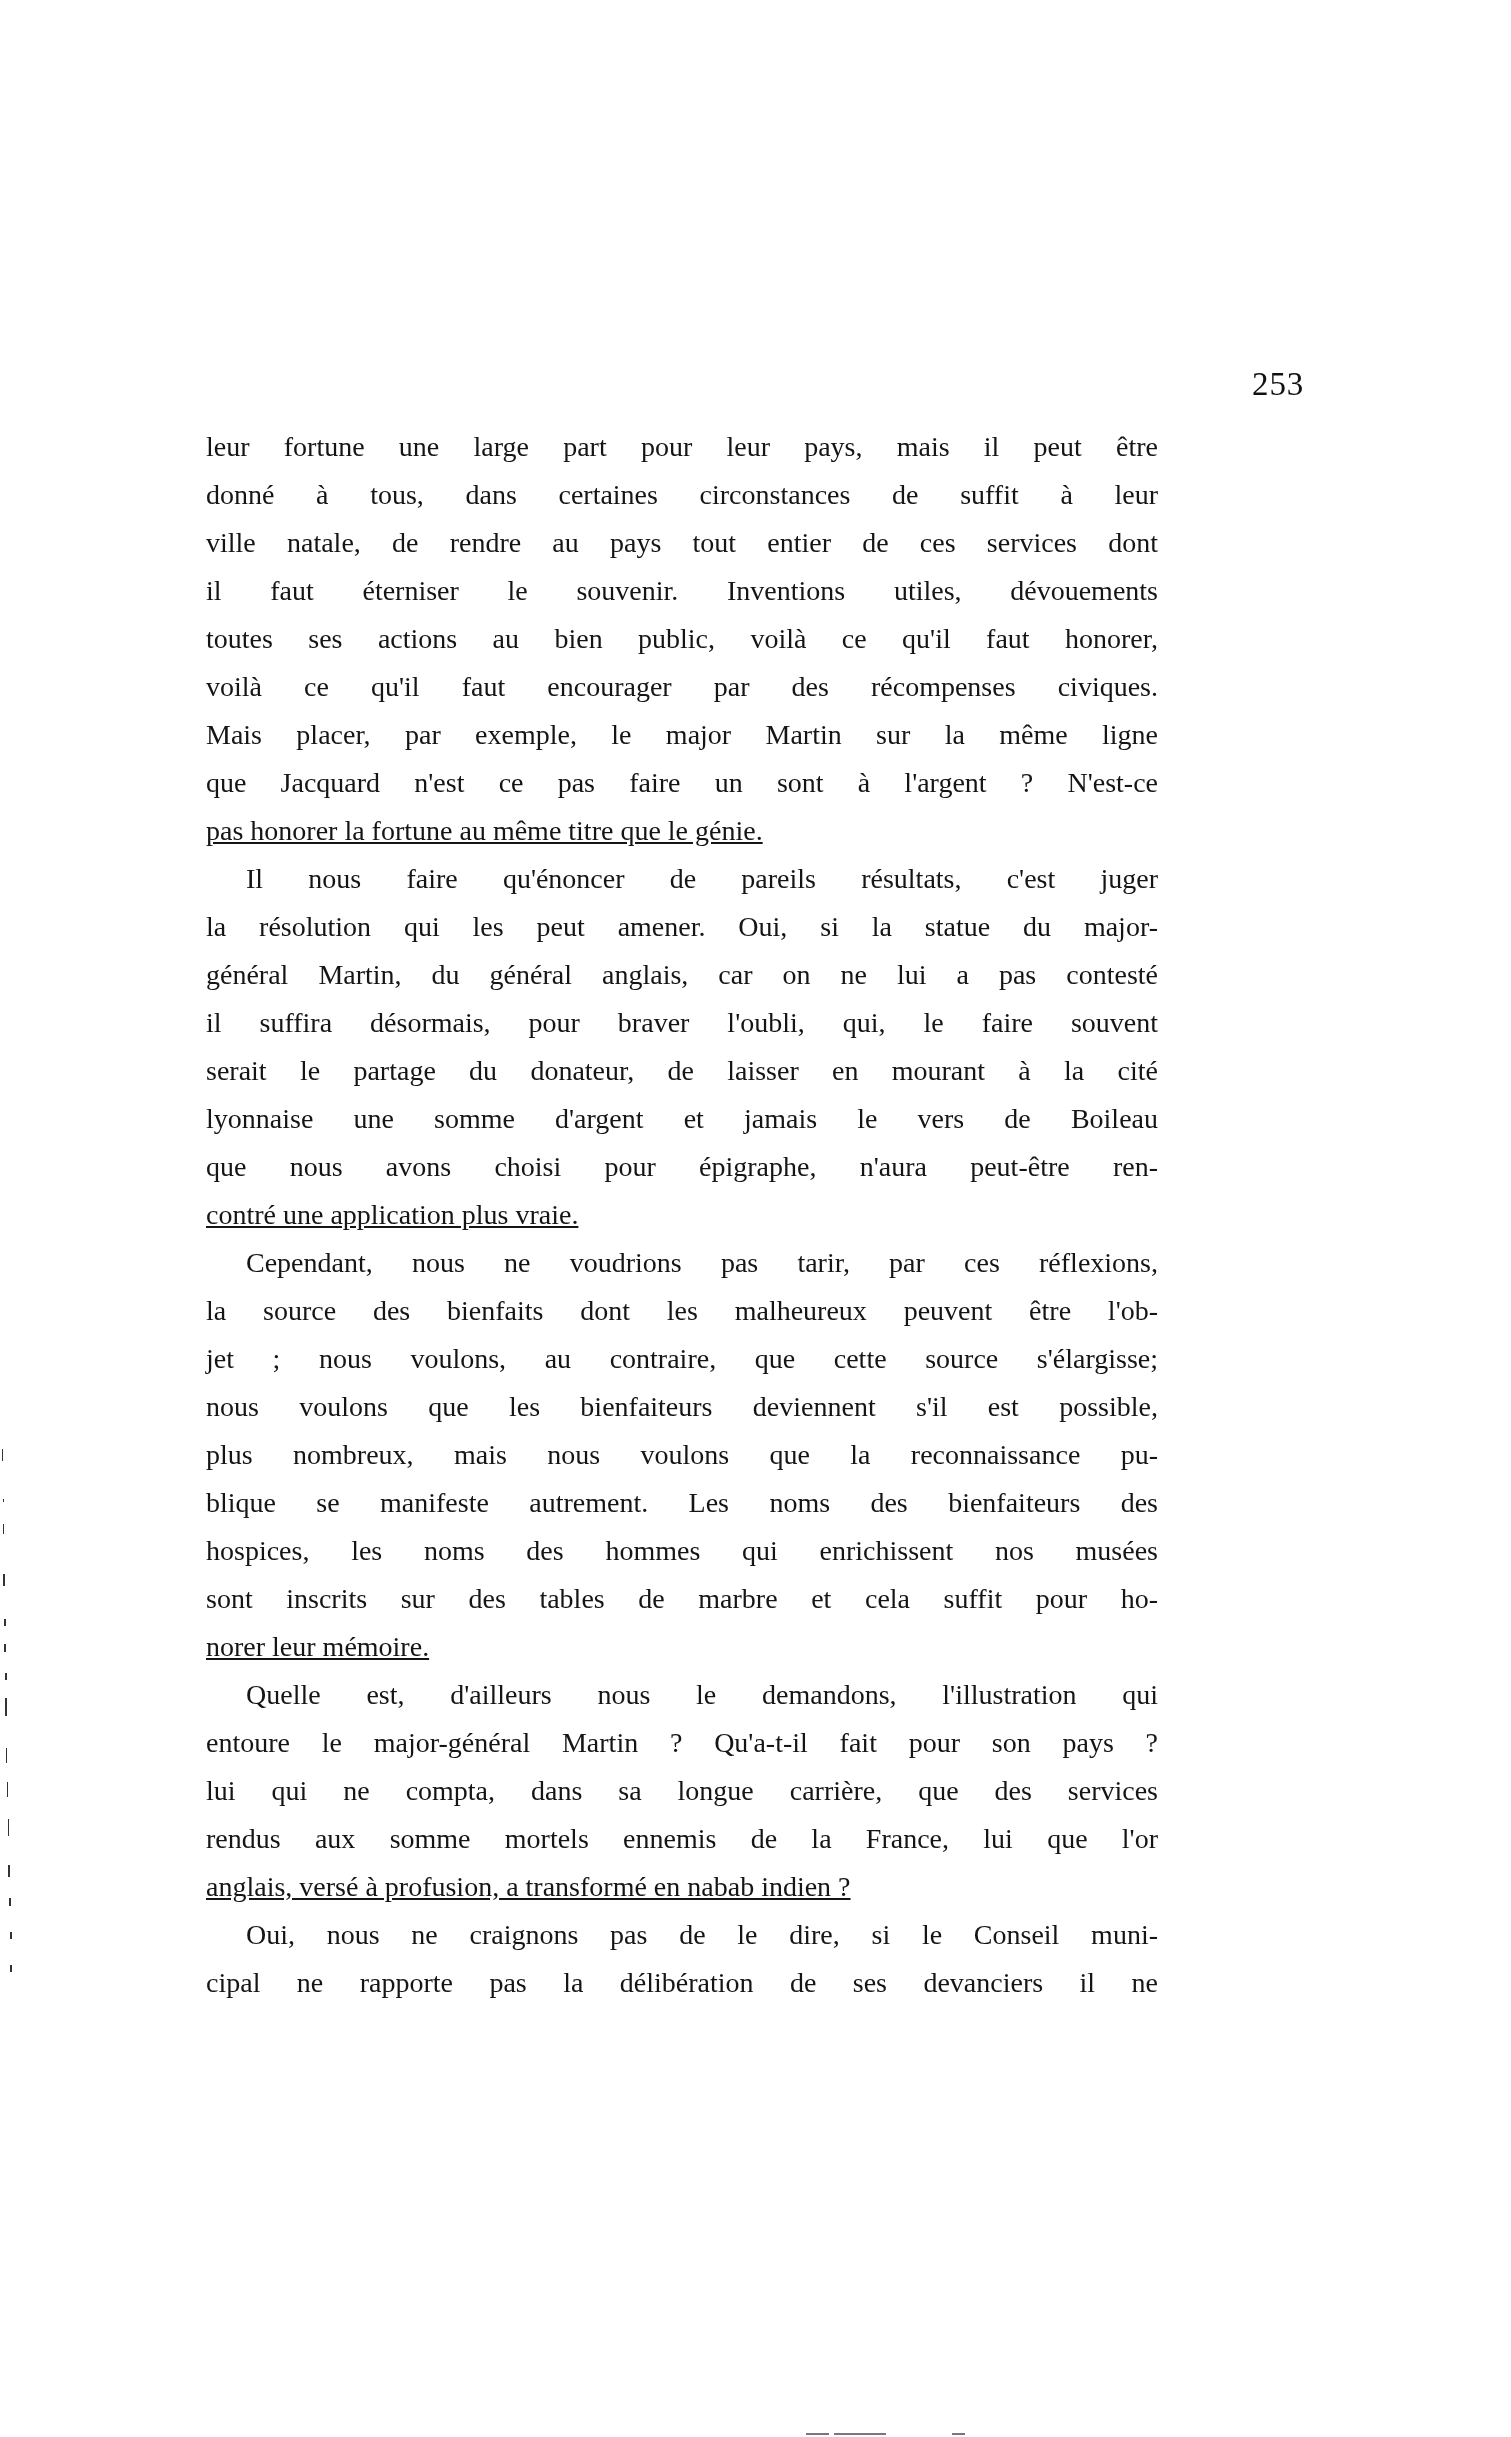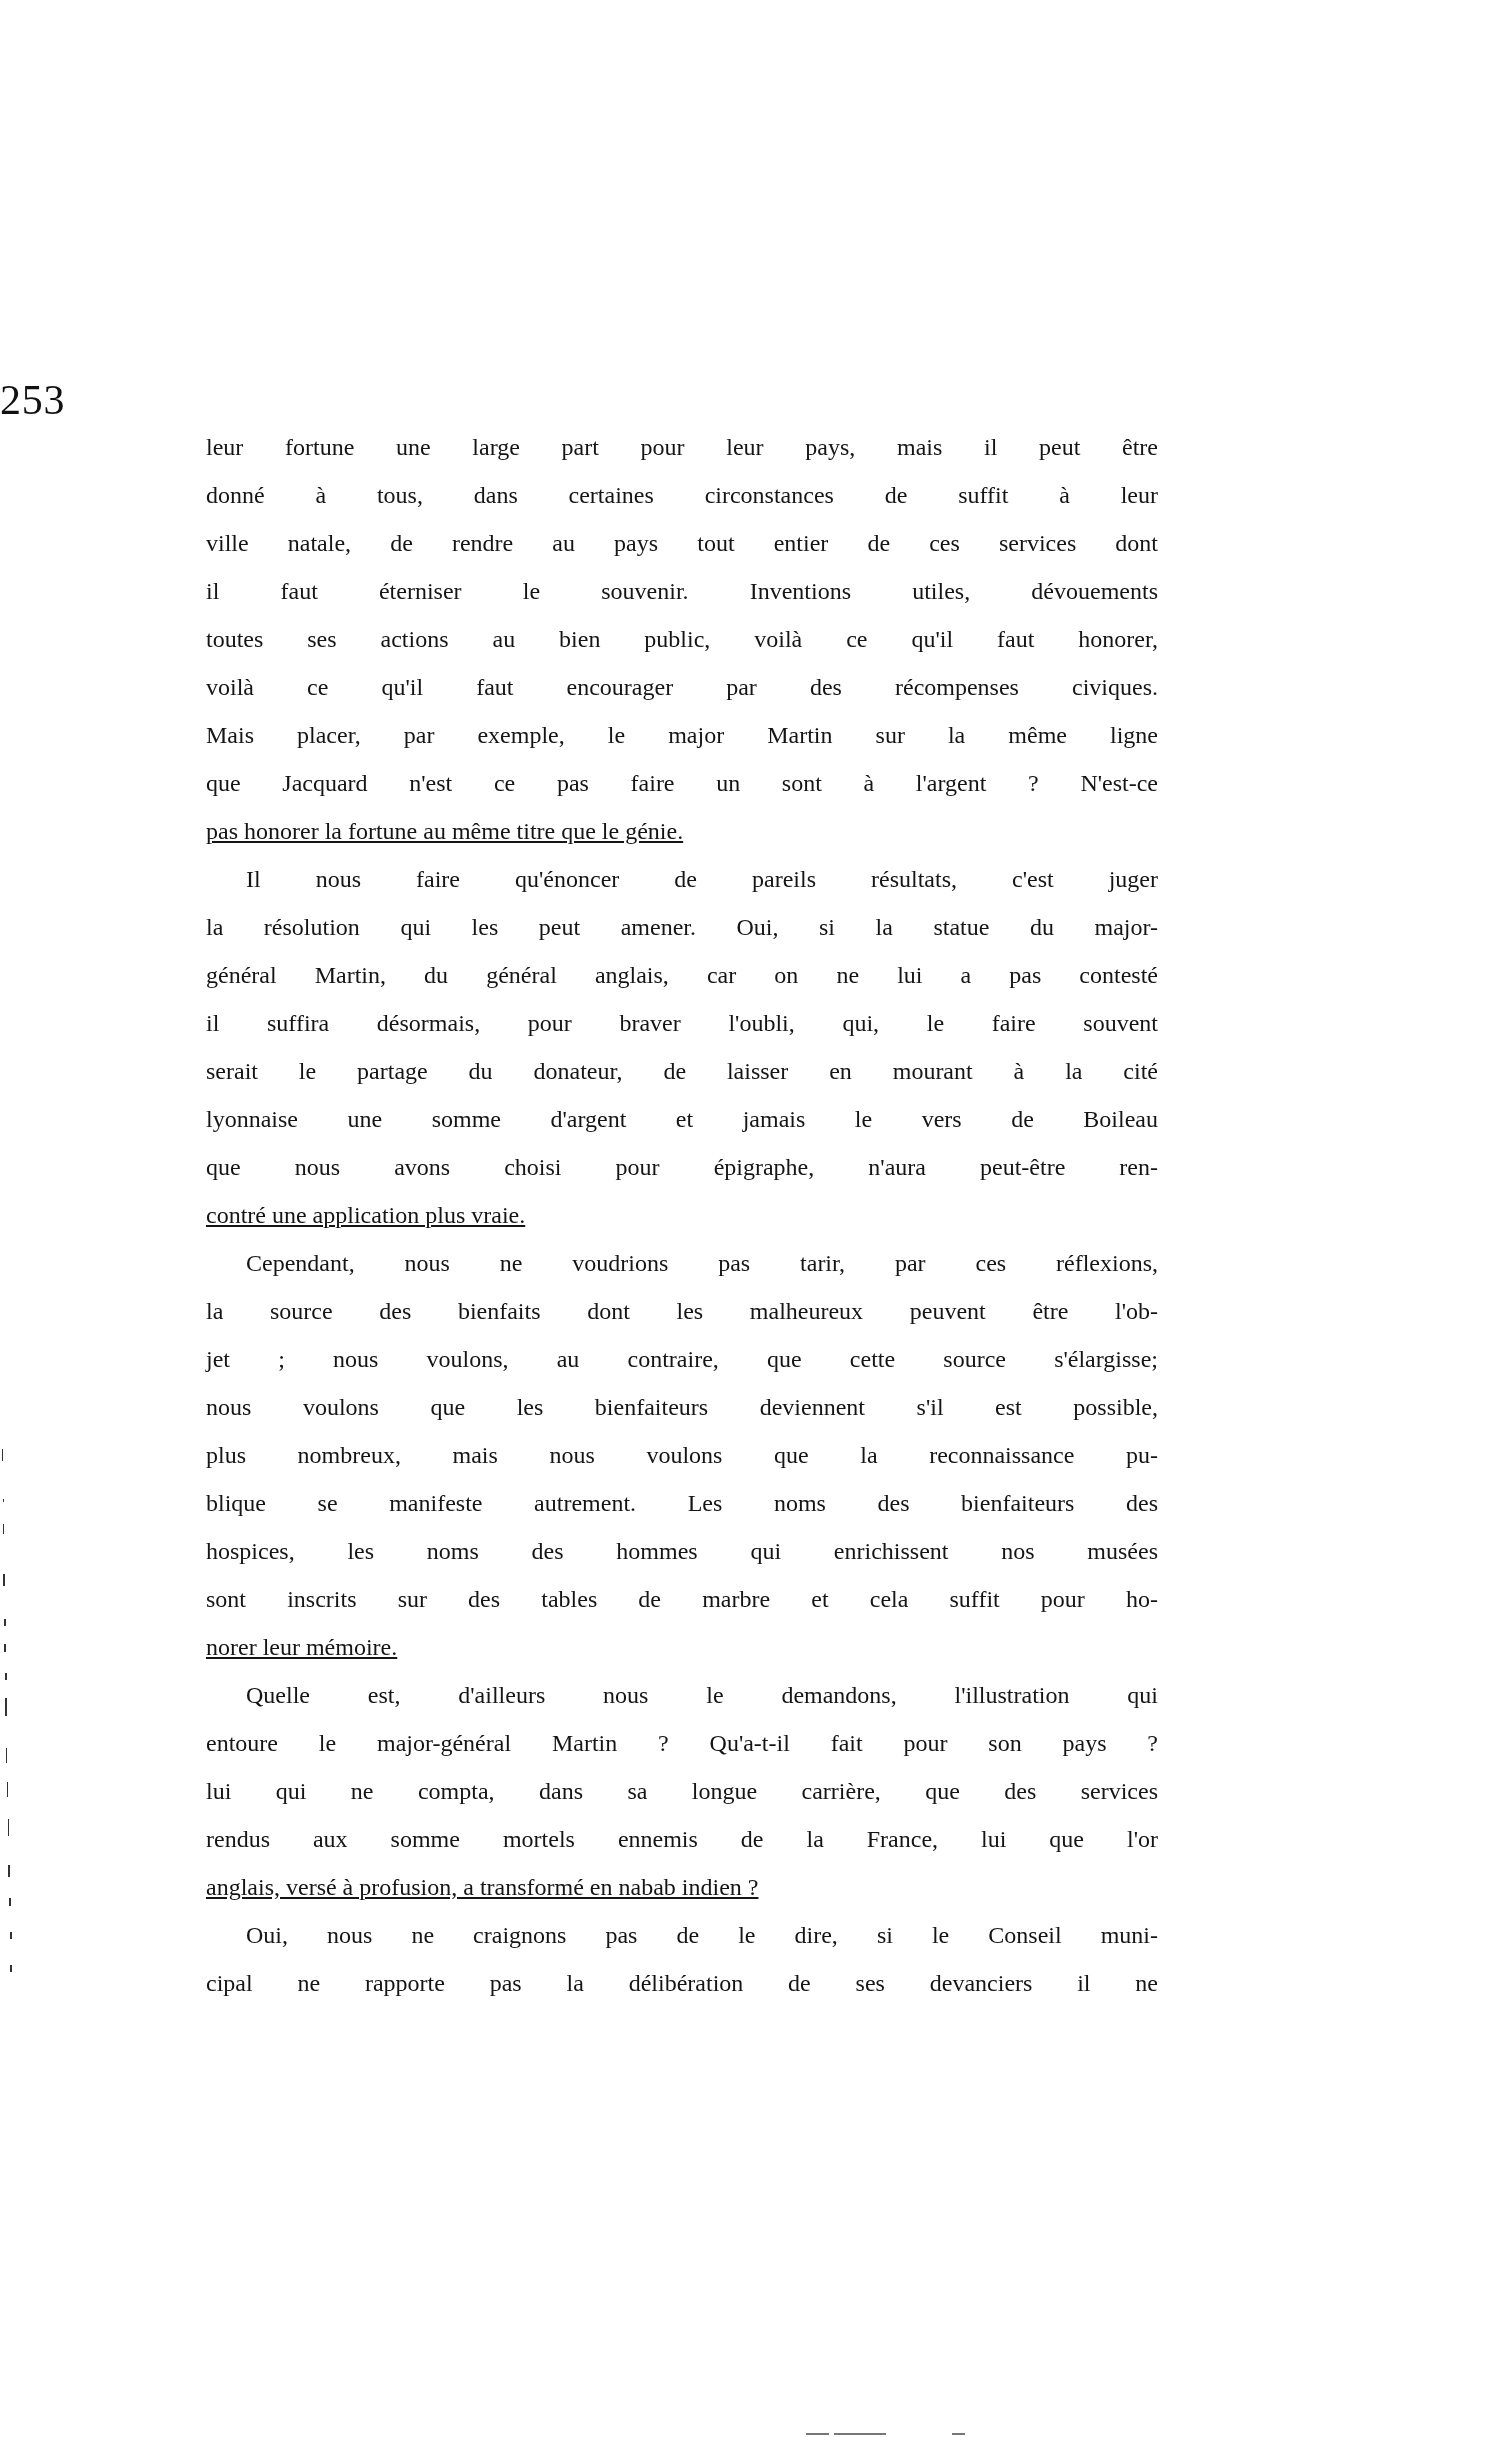--- a/index.html
+++ b/index.html
@@ -1,25 +1,25 @@
 <!DOCTYPE html>
 <html style="font-size:13.3px"><head>
 <meta charset="utf-8">
 <style>
   html, body { margin: 0; padding: 0; background: #ffffff; }
   body { width: 1511px; height: 2438px; position: relative; overflow: hidden; }
   .page { position: absolute; left: 0; top: 0; width: 1511px; height: 2438px; background: #fff; }
   .page-number {
-    position: absolute; left: 0; width: 1304px; top: 376px; text-align: left;
-    font-family: "Liberation Serif", serif; font-size: 42px; color: #111;
+    position: absolute; left: 0; width: 1304px; top: 366px; text-align: right;
+    font-family: "Liberation Serif", serif; font-size: 33px; color: #111;
     letter-spacing: 0.8px;
   }
   .body-text {
     position: absolute; left: 206px; top: 423px; width: 952px;
-    font-family: "Liberation Serif", serif; font-size: 24px; line-height: 48px;
+    font-family: "Liberation Serif", serif; font-size: 28px; line-height: 48px;
     color: #151515;
   }
   .line {
     display: block; white-space: nowrap; text-align: justify; text-align-last: justify;
     transform-origin: left center;
   }
   .line.last { text-align-last: left; text-decoration: underline; }
   .line.indent { padding-left: 40px; }
   .edge-marks { position: absolute; left: 0; top: 0; width: 100%; height: 100%; pointer-events: none; }
   .mark { position: absolute; background: #333; width: 1.7px; }

